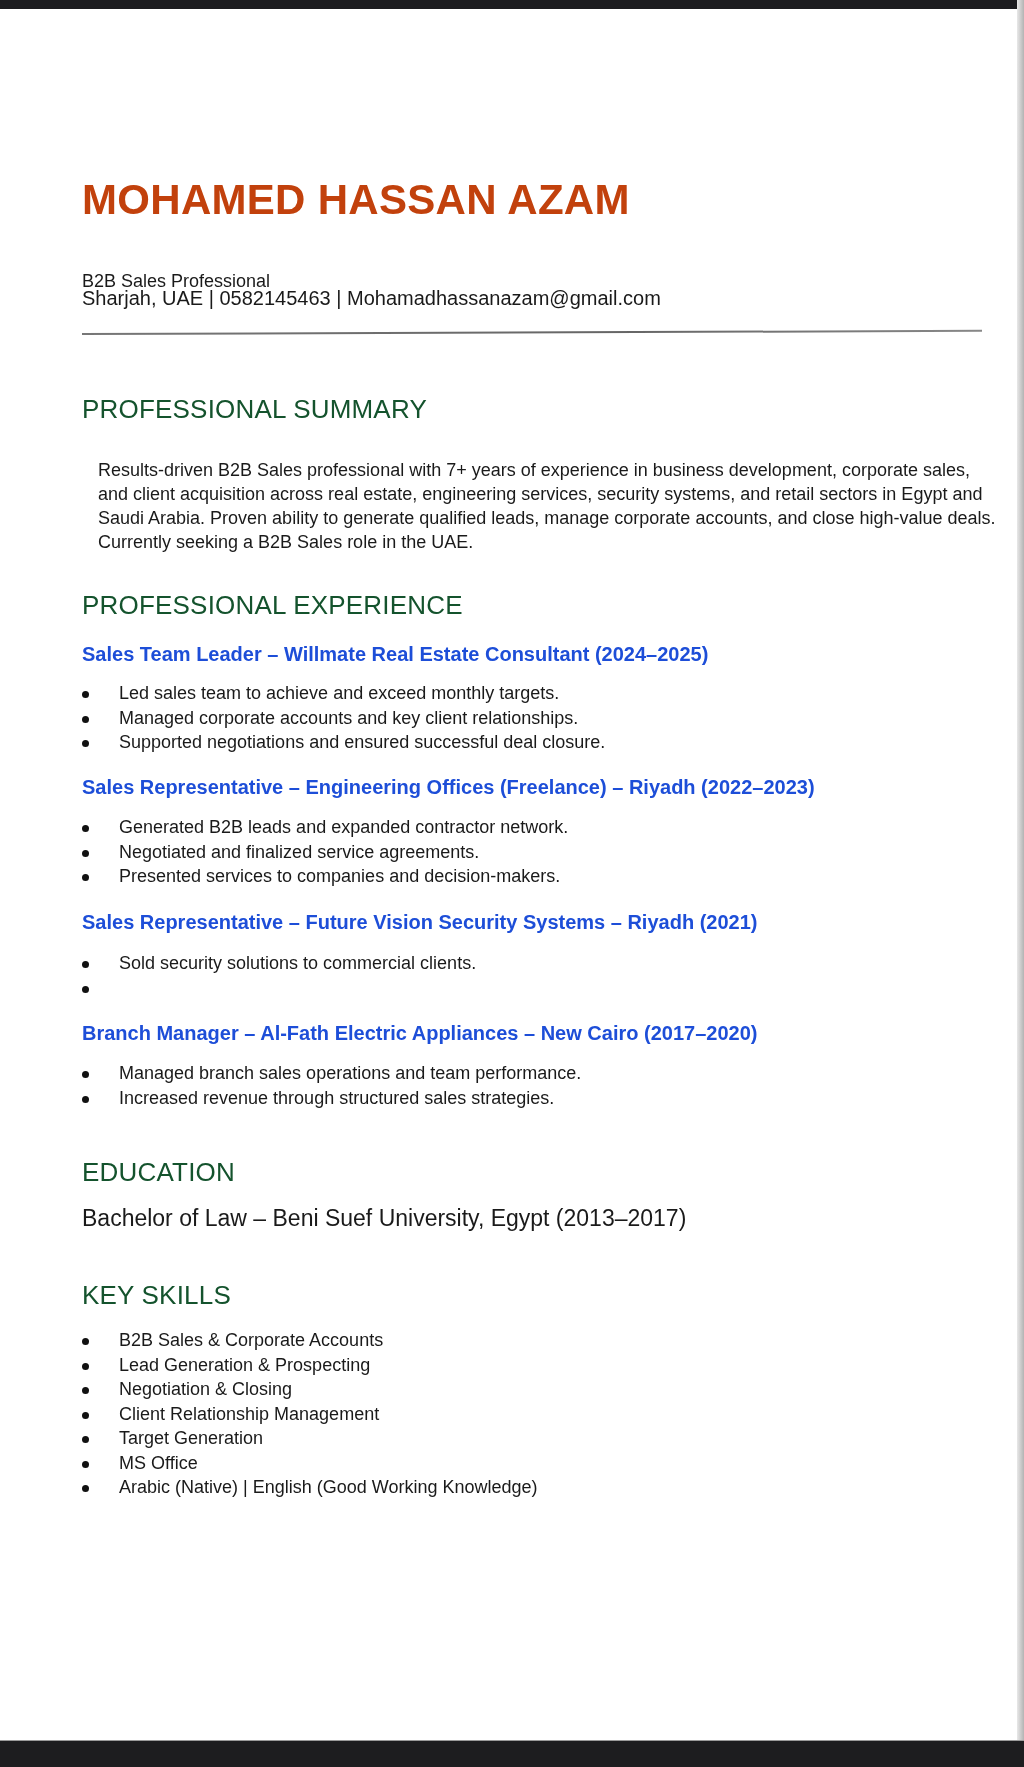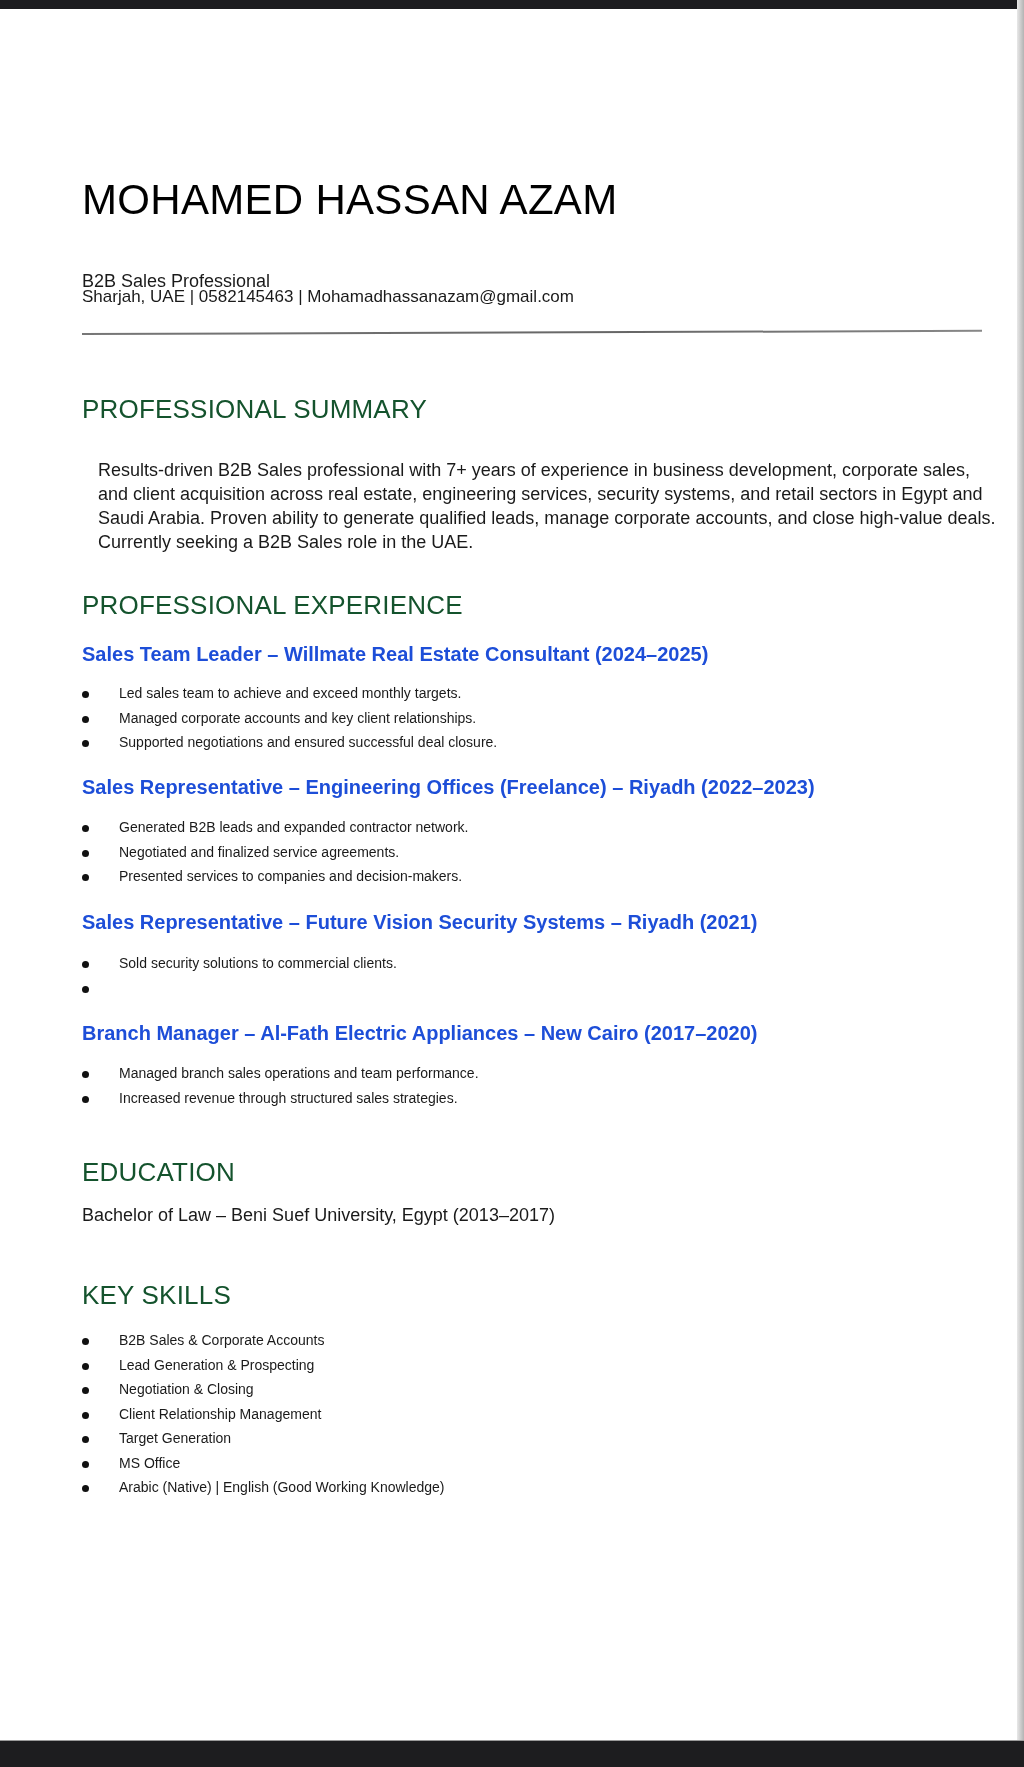--- a/index.html
+++ b/index.html
@@ -9,35 +9,35 @@
       font-family: "Liberation Sans", sans-serif;
       color: #111111;
     }
     .top-bar { position: absolute; left: 0; top: 0; width: 1024px; height: 9px; background: #1c1c1f; }
     .right-edge { position: absolute; right: 0; top: 0; width: 7px; height: 1740px;
       background: linear-gradient(to right, #e8e8e8, #b3b3b3); }
     .bottom-bar { position: absolute; left: 0; top: 1740px; width: 1024px; height: 27px; background: #1d1d1f;
       border-top: 1px solid #9a9a9a; }
     .page { position: absolute; left: 82px; top: 0; width: 900px; }
 
-    .name { position: absolute; top: 176px; left: 0; font-size: 42px; font-weight: normal; letter-spacing: 0.3px; margin: 0; color: #000000; }
+    .name { position: absolute; top: 176px; left: 0; font-size: 42px; font-weight: bold; letter-spacing: 0.3px; margin: 0; color: #c2410c; }
     .subtitle { position: absolute; top: 243px; left: 0; font-size: 18px; color: #1a1a1a; margin-top: 28px; }
-    .contact { position: absolute; top: 287px; left: 0; font-size: 17px; color: #1a1a1a; }
+    .contact { position: absolute; top: 287px; left: 0; font-size: 20px; color: #1a1a1a; }
     .divider { position: absolute; top: 333px; left: 0; width: 900px; height: 2px;
       background: linear-gradient(to right, #777, #666 60%, #888); transform: rotate(-0.2deg); transform-origin: left; }
 
     .section-title { position: absolute; left: 0; margin: 0; font-size: 26px; font-weight: normal; color: #14532d; letter-spacing: 0.2px; text-align: center; }
     .summary { position: absolute; top: 442px; left: 0; width: 900px; font-size: 18px; line-height: 24px; color: #1a1a1a; margin: 16px; }
 
     .job-title { position: absolute; left: 0; font-size: 20px; font-weight: bold; color: #1d4ed8; margin: 0; }
     ul.bullets { position: absolute; left: 0; margin: 0; padding: 0; list-style: none; }
-    ul.bullets li { position: relative; padding-left: 37px; font-size: 14px; line-height: 24.5px; color: #1a1a1a; }
+    ul.bullets li { position: relative; padding-left: 37px; font-size: 18px; line-height: 24.5px; color: #1a1a1a; }
     ul.bullets li .bullet { position: absolute; left: 0; top: 10px; width: 7px; height: 7px; border-radius: 50%; background: #111; }
 
-    .edu-line { position: absolute; left: 0; top: 1205px; font-size: 18px; color: #1a1a1a; margin: 0; }
+    .edu-line { position: absolute; left: 0; top: 1205px; font-size: 23px; color: #1a1a1a; margin: 0; }
   </style>
 </head>
 <body>
 
 <div class="top-bar"></div>
 <div class="right-edge"></div>
 
 <div class="page">
 
   <h1 class="name">MOHAMED HASSAN AZAM</h1>

